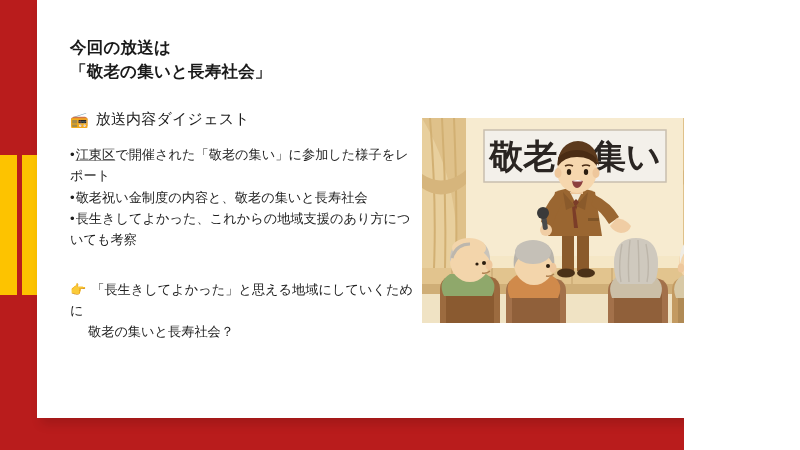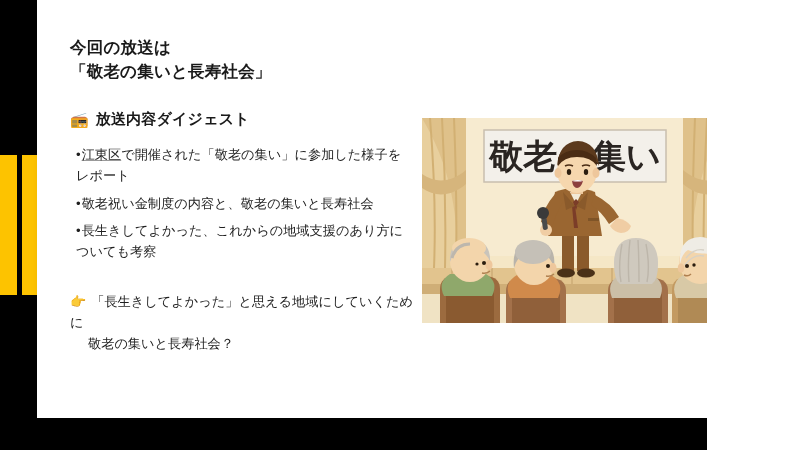--- a/index.html
+++ b/index.html
@@ -13,23 +13,22 @@
     overflow: hidden;
     background: #ffffff;
     font-family: "Liberation Sans", "DejaVu Sans", sans-serif;
     -webkit-font-smoothing: antialiased;
   }
 
   .slide {
     position: relative;
     width: 684px;
     height: 450px;
-    background: #000000;
+    background: #b91c1c;
     overflow: hidden;
-    padding-left: 23px;
   }
 
   
   .accent-right {
     position: absolute;
     left: 735px;
     top: 0;
     width: 65px;
     height: 450px;
     background: #fdc300;
@@ -89,35 +88,35 @@
     align-items: center;
     gap: 7px;
     margin-top: 26px;
   }
   .subhead-icon {
     font-size: 15px;
     line-height: 1;
     filter: saturate(0.85);
   }
   .subhead {
-    font-weight: bold;
+    font-weight: normal;
     font-size: 15px;
     color: #1a1a1a;
     letter-spacing: 0.2px;
     text-align: right;
   }
 
   .bullets {
     margin-top: 15px;
     font-size: 13.2px;
     line-height: 1.62;
     color: #1f1f1f;
   }
   .bullet-line {
-    margin: 6px;
+    margin: 0;
     text-indent: 0;
   }
   .bullet-line::before {
     content: "•";
     margin-right: 1px;
   }
   .spell {
     text-decoration: underline;
     text-decoration-color: #9a9a9a;
     text-decoration-thickness: 1px;

